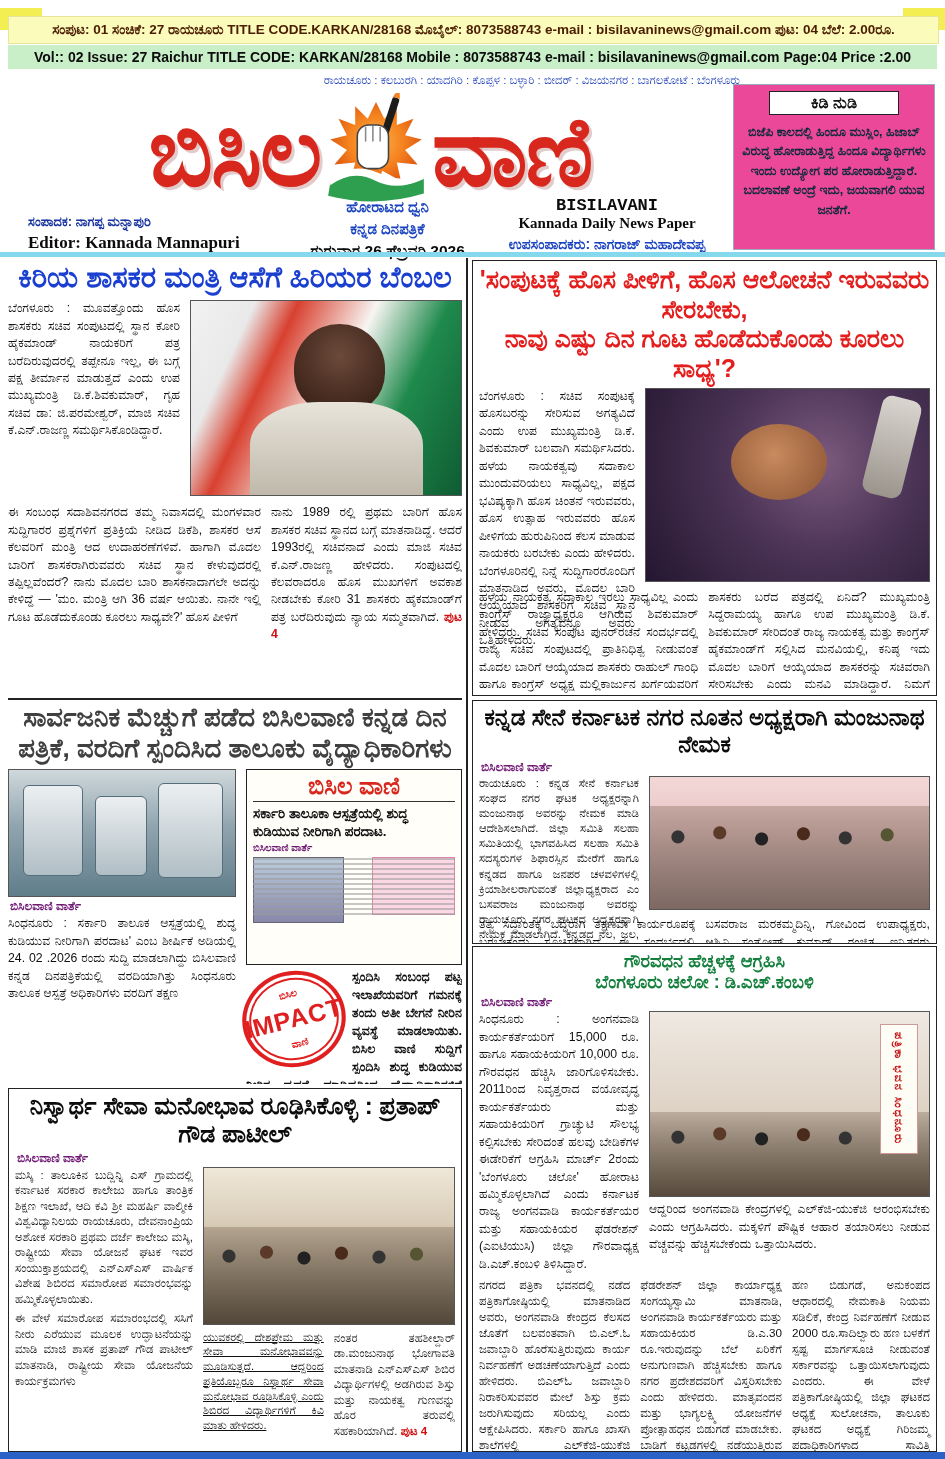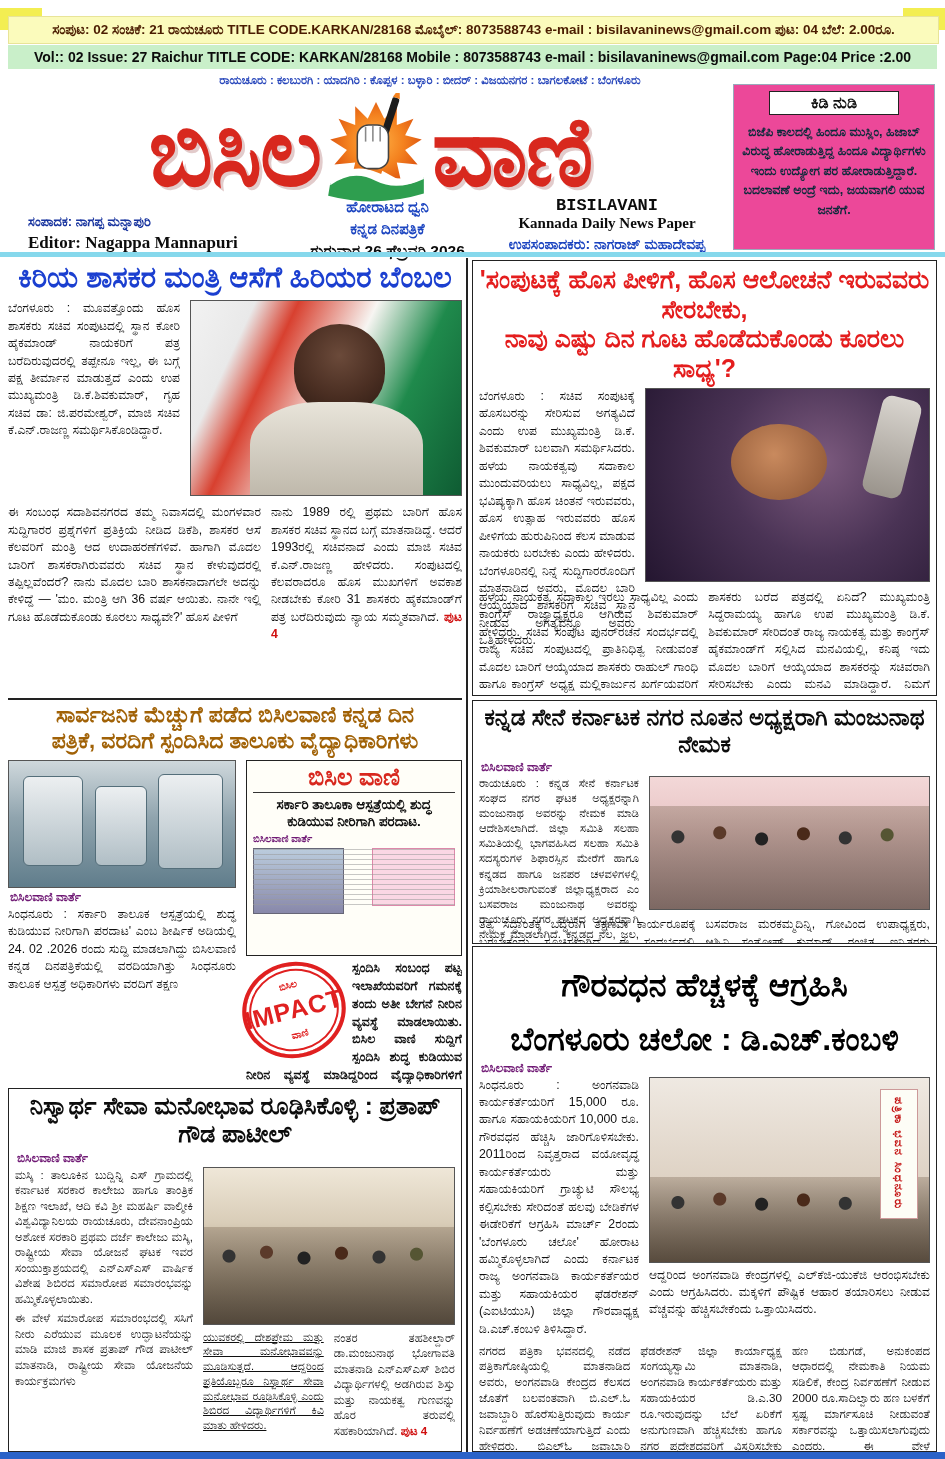--- a/index.html
+++ b/index.html
@@ -9,21 +9,21 @@
     overflow:hidden;
   }
   .abs{position:absolute;}
   
   .corner{height:22px;width:42px;background:#f3ee52;top:8px;}
   
   .bar{left:8px;width:929px;text-align:center;font-weight:bold;overflow:hidden;white-space:nowrap;}
   .bar-yellow{top:16px;height:26px;line-height:26px;background:#fbfbbc;color:#4a1c00;font-size:13.5px;border:1px solid #e8e498;}
   .bar-green{top:45px;height:24px;line-height:24px;background:#c9efc9;color:#0c0c0c;font-size:14px;}
   
-  .cities{top:74px;left:120px;width:620px;text-align:center;color:#2746bb;font-weight:bold;font-size:11.5px;}
+  .cities{top:74px;left:120px;width:620px;text-align:right;color:#2746bb;font-weight:normal;font-size:11.5px;}
   .mast-title-row{top:88px;left:20px;width:700px;height:128px;display:flex;align-items:center;justify-content:center;gap:4px;}
   .mast-word{color:#d8281e;font-weight:bold;font-size:96px;line-height:1;letter-spacing:-2px;text-shadow:3px 3px 0 rgba(190,140,140,.45);}
   .logo-box{width:104px;height:118px;flex:0 0 auto;}
   .mast-left{top:214px;left:28px;width:260px;}
   .mast-left .kn{color:#17339e;font-weight:bold;font-size:13px;}
   .mast-left .en{color:#0c0c0c;font-weight:bold;font-size:17px;font-family:"Liberation Serif","DejaVu Serif",serif;margin-top:3px;}
   .mast-center{top:196px;left:300px;width:175px;text-align:center;}
   .mast-center .t1,.mast-center .t2{color:#1b44c0;font-weight:bold;font-size:15px;line-height:1.45;}
   .mast-center .dt{color:#0c0c0c;font-weight:bold;font-size:15.5px;margin-top:2px;}
   .mast-right{top:196px;left:488px;width:238px;text-align:center;}
@@ -36,23 +36,23 @@
   .kidi .body{margin-top:8px;text-align:center;font-weight:bold;font-size:12.5px;line-height:1.55;color:#0a2a3a;}
   .rule-cyan{top:252px;left:0;width:945px;height:5px;background:#86d8ec;}
   .vdiv{top:258px;left:466px;width:2px;height:1196px;background:#222;}
   .hdiv{left:8px;width:454px;height:2px;background:#222;}
   
   .article{box-sizing:border-box;overflow:hidden;}
   .bordered{border:1.5px solid #222;}
   .hl{font-weight:bold;text-align:center;line-height:1.18;}
   .hl-blue{color:#1b3fd0;font-size:29px;}
   .hl-red{color:#e41d1d;font-size:25px;}
-  .hl-red2{color:#a16207;font-size:22px;}
+  .hl-red2{color:#404040;font-size:26px;}
   .hl-black{color:#0c0c0c;font-size:23px;}
-  .hl-black-lg{color:#000000;font-size:32px;margin-top:16px;}
+  .hl-black-lg{color:#15803d;font-size:18px;}
   .byline{color:#701a75;font-weight:bold;font-size:12px;margin:2px 0 2px 2px;}
   .body-txt{font-size:12.3px;line-height:1.42;text-align:justify;color:#101010;}
   .cols{display:flex;gap:10px;}
   .pageref{color:#d01010;font-weight:bold;}
   
   .photo{position:relative;overflow:hidden;border:1px solid #555;box-sizing:border-box;}
   .ph-flag{background:linear-gradient(115deg,#f2f2f2 0%,#e9e9e9 18%,#d8402f 30%,#f7f5f2 52%,#1f8a4c 72%,#0f5c33 100%);}
   .ph-flag .head{position:absolute;left:38%;top:12%;width:34%;height:46%;border-radius:50% 50% 46% 46%;background:radial-gradient(circle at 50% 35%,#6b4a3a 0%,#4a2e22 55%,#2c1a12 100%);}
   .ph-flag .torso{position:absolute;left:22%;top:52%;width:64%;height:55%;border-radius:40% 40% 0 0;background:linear-gradient(180deg,#e8e4da,#b9b2a4);}
   .ph-dark{background:radial-gradient(circle at 62% 38%,#7c5a7e 0%,#4a3355 45%,#241630 100%);}
@@ -71,41 +71,41 @@
     radial-gradient(circle at 70% 31%,#333 6px,transparent 7px),
     radial-gradient(circle at 85% 28%,#553 6px,transparent 7px),
     linear-gradient(180deg,rgba(120,100,80,.35),rgba(60,50,40,.55));}
   .banner-v{position:absolute;right:4%;top:6%;width:13%;height:70%;background:#fdfdf6;border:1px solid #c99;
     display:flex;align-items:center;justify-content:center;}
   .banner-v span{writing-mode:vertical-rl;color:#c41414;font-weight:bold;font-size:11px;letter-spacing:2px;}
   
   .clip{background:#fffef8;border:1.5px solid #222;box-sizing:border-box;padding:4px 6px;}
   .clip .ctitle{text-align:center;color:#d8281e;font-weight:bold;font-size:24px;line-height:1;}
   .clip .cline{height:1px;background:#333;margin:3px 0;}
-  .clip .chl{text-align:center;color:#0c0c0c;font-weight:bold;font-size:13.5px;line-height:1.3;}
+  .clip .chl{color:#0c0c0c;font-weight:bold;font-size:13.5px;line-height:1.3;}
   .clip .fake{height:58px;margin-top:4px;background:
      repeating-linear-gradient(180deg,#9a9a9a 0 1.5px,transparent 1.5px 5px);opacity:.55;}
   .clip .cphoto{float:left;width:44%;height:64px;margin:3px 6px 2px 0;background:linear-gradient(180deg,#bcd,#88a);border:1px solid #667;}
   .clip .pink{float:right;width:40%;height:56px;margin:3px 0 2px 6px;background:#fbd7e4;border:1px solid #d8a;
      
   }
   .impact{width:96px;height:88px;border:4px solid #e02020;border-radius:50%;box-shadow:inset 0 0 0 3px #fff,inset 0 0 0 5px #e02020;
     transform:rotate(-14deg);display:flex;flex-direction:column;align-items:center;justify-content:center;
     color:#e02020;font-weight:bold;background:rgba(255,255,255,.75);}
   .impact .big{font-size:25px;letter-spacing:1px;}
   .impact .sm{font-size:10px;}
   .bottom-rule{position:absolute;left:0;top:1452px;width:945px;height:7px;background:#2a62c8;}
 </style>
 </head>
 <body>
 
 <div class="abs corner" style="left:0;"></div>
 <div class="abs corner" style="right:0;"></div>
 
-<div class="abs bar bar-yellow">ಸಂಪುಟ: 02 ಸಂಚಿಕೆ: 21 ರಾಯಚೂರು  TITLE CODE.KARKAN/28168  ಮೊಬೈಲ್: 8073588743   e-mail : bisilavaninews@gmail.com   ಪುಟ: 04  ಬೆಲೆ: 2.00ರೂ.</div>
+<div class="abs bar bar-yellow">ಸಂಪುಟ: 01 ಸಂಚಿಕೆ: 27 ರಾಯಚೂರು  TITLE CODE.KARKAN/28168  ಮೊಬೈಲ್: 8073588743   e-mail : bisilavaninews@gmail.com   ಪುಟ: 04  ಬೆಲೆ: 2.00ರೂ.</div>
 <div class="abs bar bar-green">Vol:: 02 Issue: 27 Raichur  TITLE CODE: KARKAN/28168 Mobile : 8073588743  e-mail : bisilavaninews@gmail.com  Page:04 Price :2.00</div>
 
 <div class="abs cities">ರಾಯಚೂರು : ಕಲಬುರಗಿ : ಯಾದಗಿರಿ : ಕೊಪ್ಪಳ : ಬಳ್ಳಾರಿ : ಬೀದರ್ : ವಿಜಯನಗರ : ಬಾಗಲಕೋಟೆ : ಬೆಂಗಳೂರು</div>
 
 <div class="abs mast-title-row">
   <span class="mast-word">ಬಿಸಿಲ</span>
   <span class="logo-box">
     <svg viewBox="0 0 100 112" width="104" height="118">
       <defs>
         <radialGradient id="sun" cx="50%" cy="45%">
@@ -125,21 +125,21 @@
       <line x1="40" y1="32" x2="40" y2="46" stroke="#888" stroke-width="1.5"></line>
       <line x1="47" y1="31" x2="47" y2="46" stroke="#888" stroke-width="1.5"></line>
       <line x1="54" y1="32" x2="54" y2="46" stroke="#888" stroke-width="1.5"></line>
     </svg>
   </span>
   <span class="mast-word">ವಾಣಿ</span>
 </div>
 
 <div class="abs mast-left">
   <div class="kn">ಸಂಪಾದಕ: ನಾಗಪ್ಪ ಮನ್ನಾಪುರಿ</div>
-  <div class="en">Editor: Nagappa Mannapuri</div>
+  <div class="en">Editor: Kannada Mannapuri</div>
 </div>
 
 <div class="abs mast-center">
   <div class="t1">ಹೋರಾಟದ ಧ್ವನಿ</div>
   <div class="t2">ಕನ್ನಡ ದಿನಪತ್ರಿಕೆ</div>
   <div class="dt">ಗುರುವಾರ 26 ಫೆಬ್ರವರಿ 2026</div>
 </div>
 
 <div class="abs mast-right">
   <div class="nm">BISILAVANI</div>

